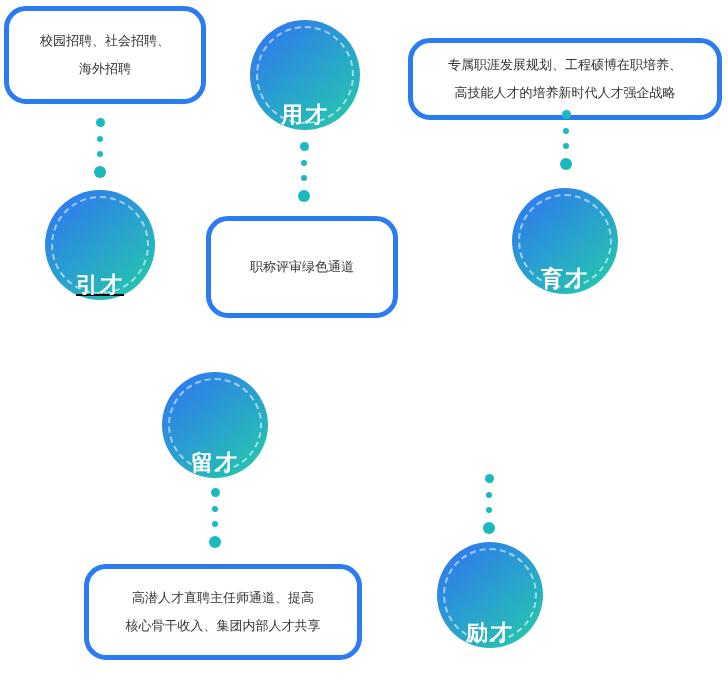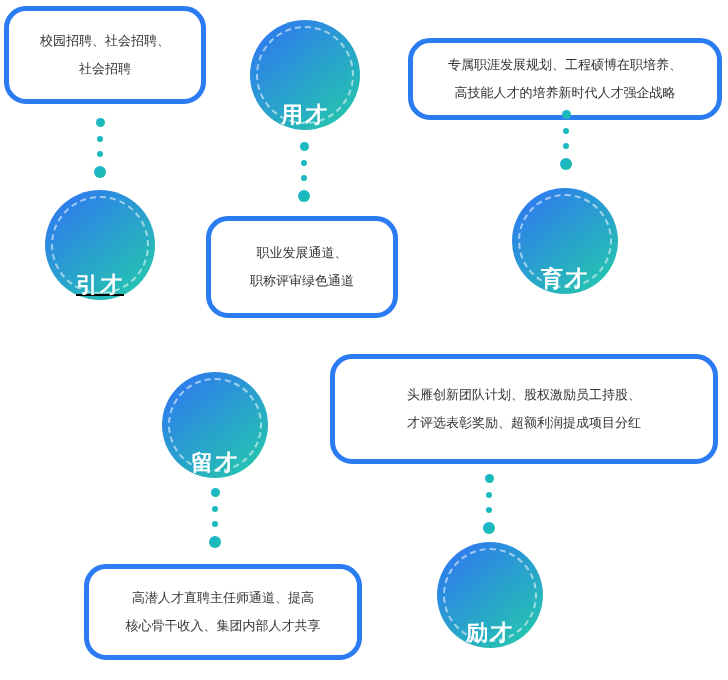--- a/index.html
+++ b/index.html
@@ -90,21 +90,21 @@
   #card-retain{left:84px;top:564px;width:278px;height:96px;}
   #circle-licai{left:437px;top:542px;width:106px;height:106px;}
 </style>
 </head>
 <body>
 
 <div class="canvas">
 
   <div class="card" id="card-recruit">
     <span>校园招聘、社会招聘、</span>
-    <span>社会招聘</span>
+    <span>海外招聘</span>
   </div>
 
   <div class="circle" id="circle-yongcai">
     <span class="ring"></span>
     <span class="circle-label">用才</span>
   </div>
 
   <div class="card" id="card-develop">
     <span>专属职涯发展规划、工程硕博在职培养、</span>
     <span>高技能人才的培养新时代人才强企战略</span>
@@ -130,38 +130,33 @@
     <i class="d3"></i>
     <i class="d4"></i>
   </div>
 
   <div class="circle" id="circle-yincai">
     <span class="ring"></span>
     <span class="circle-label">引才</span>
   </div>
 
   <div class="card" id="card-career">
-    <span>职业发展通道、</span>
     <span>职称评审绿色通道</span>
   </div>
 
   <div class="circle" id="circle-yucai">
     <span class="ring"></span>
     <span class="circle-label">育才</span>
   </div>
 
   <div class="circle" id="circle-liucai">
     <span class="ring"></span>
     <span class="circle-label">留才</span>
   </div>
 
-  <div class="card" id="card-incentive">
-    <span>头雁创新团队计划、股权激励员工持股、</span>
-    <span>才评选表彰奖励、超额利润提成项目分红</span>
-  </div>
 
   <div class="dots" id="dots-d">
     <i class="d1"></i>
     <i class="d2"></i>
     <i class="d3"></i>
     <i class="d4"></i>
   </div>
 
   <div class="dots" id="dots-e">
     <i class="d1"></i>

